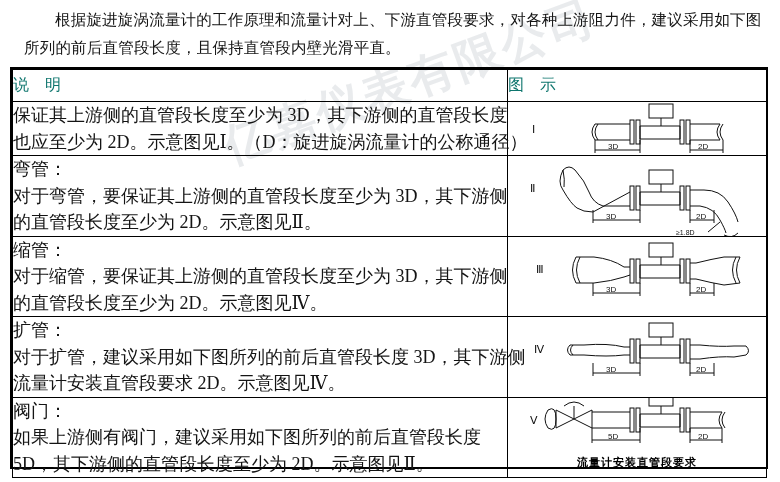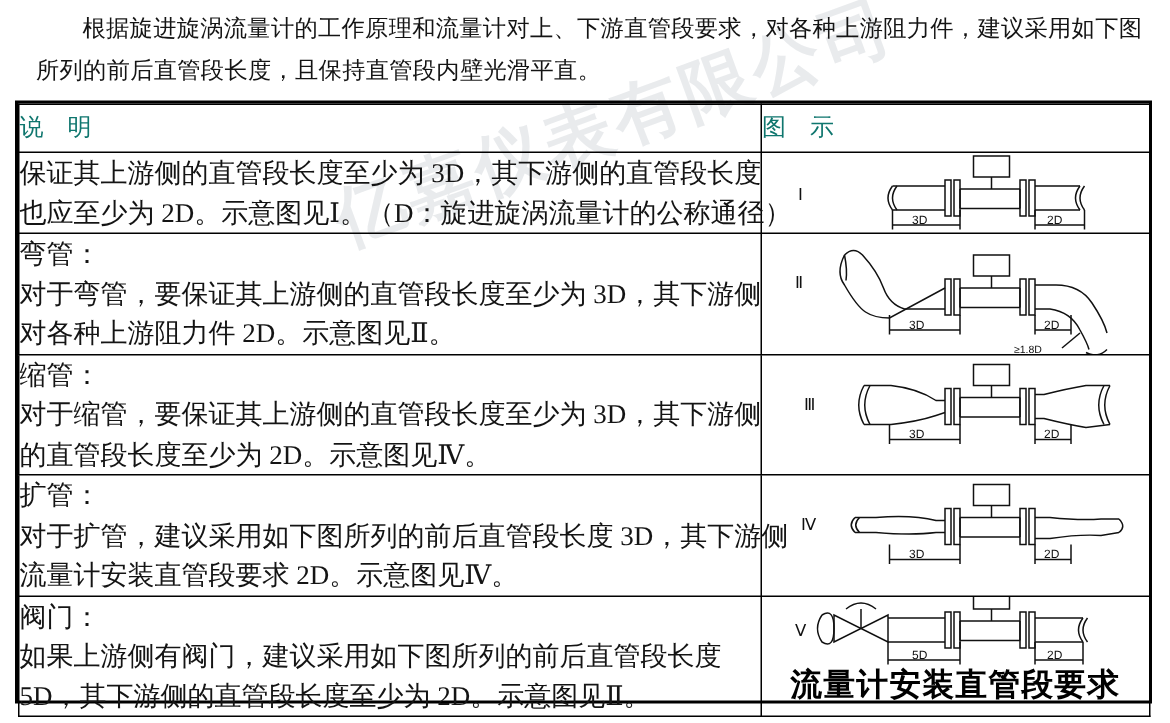--- a/index.html
+++ b/index.html
@@ -96,21 +96,21 @@
   }
   .fig-svg { position: absolute; left: 0; top: 0; }
 
   .caption {
     position: absolute;
     left: 0;
     right: 0;
     bottom: 7px;
     text-align: center;
     font-family: Liberation Sans, sans-serif;
-    font-size: 21px;
+    font-size: 11px;
     font-weight: bold;
     letter-spacing: 1px;
     color: #000;
   }
 
   
   .wm {
     position: absolute;
     left: 215px;
     top: 120px;
@@ -188,21 +188,21 @@
                 <text x="190" y="47" font-size="8" font-family="Liberation Sans, sans-serif" fill="#111">2D</text>
               </svg>
             </div>
           </td>
         </tr>
 
         <tr>
           <td class="desc-cell">
             <span class="lbl">弯管：</span>
             <span class="ln">对于弯管，要保证其上游侧的直管段长度至少为 3D，其下游侧</span>
-            <span class="ln">对各种上游阻力件 2D。示意图见Ⅱ。</span>
+            <span class="ln">的直管段长度至少为 2D。示意图见Ⅱ。</span>
           </td>
           <td class="fig-cell">
             <div class="fig-inner">
               <span class="roman" style="left:22px;top:26px;">Ⅱ</span>
               <svg class="fig-svg" width="259" height="82" viewBox="0 0 259 82">
                 <g fill="none" stroke="#111" stroke-width="1">
 
                   <path d="M55 14 q6 -6 12 0 q10 11 14 22 q4 11 14 14 L122 50"></path>
                   <path d="M55 14 q-6 12 0 20 q8 14 14 18 q6 4 16 4 L122 36"></path>
                   <path d="M55 14 q2 10 1 17"></path>

